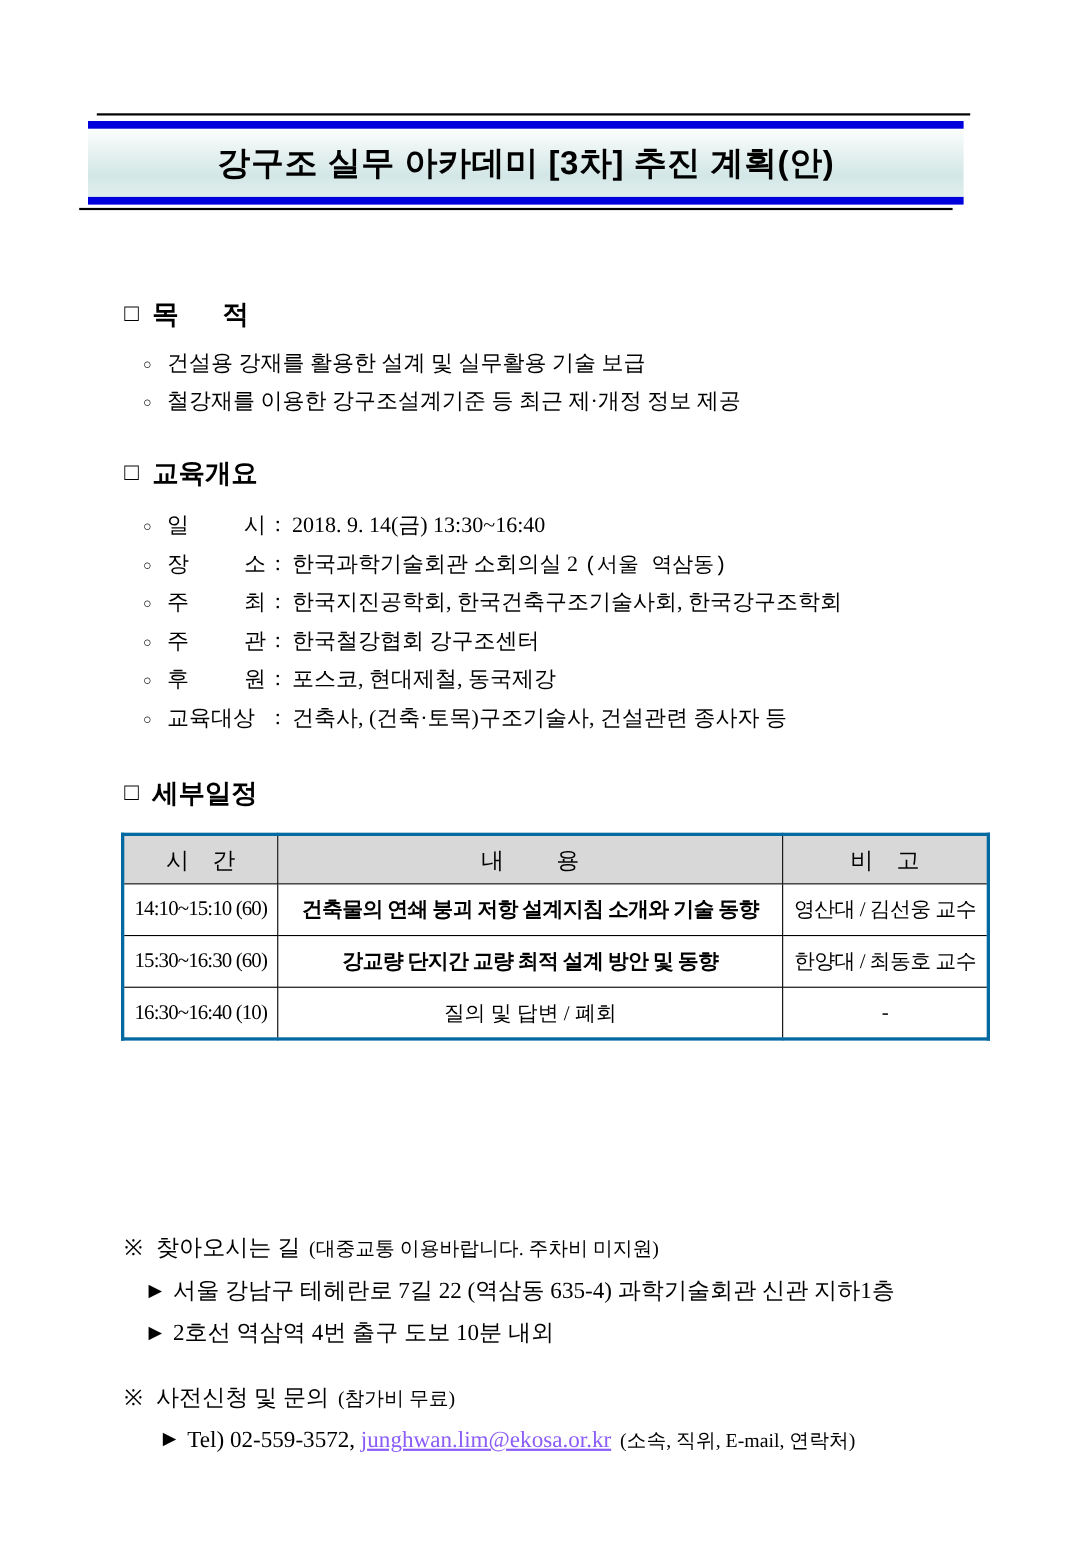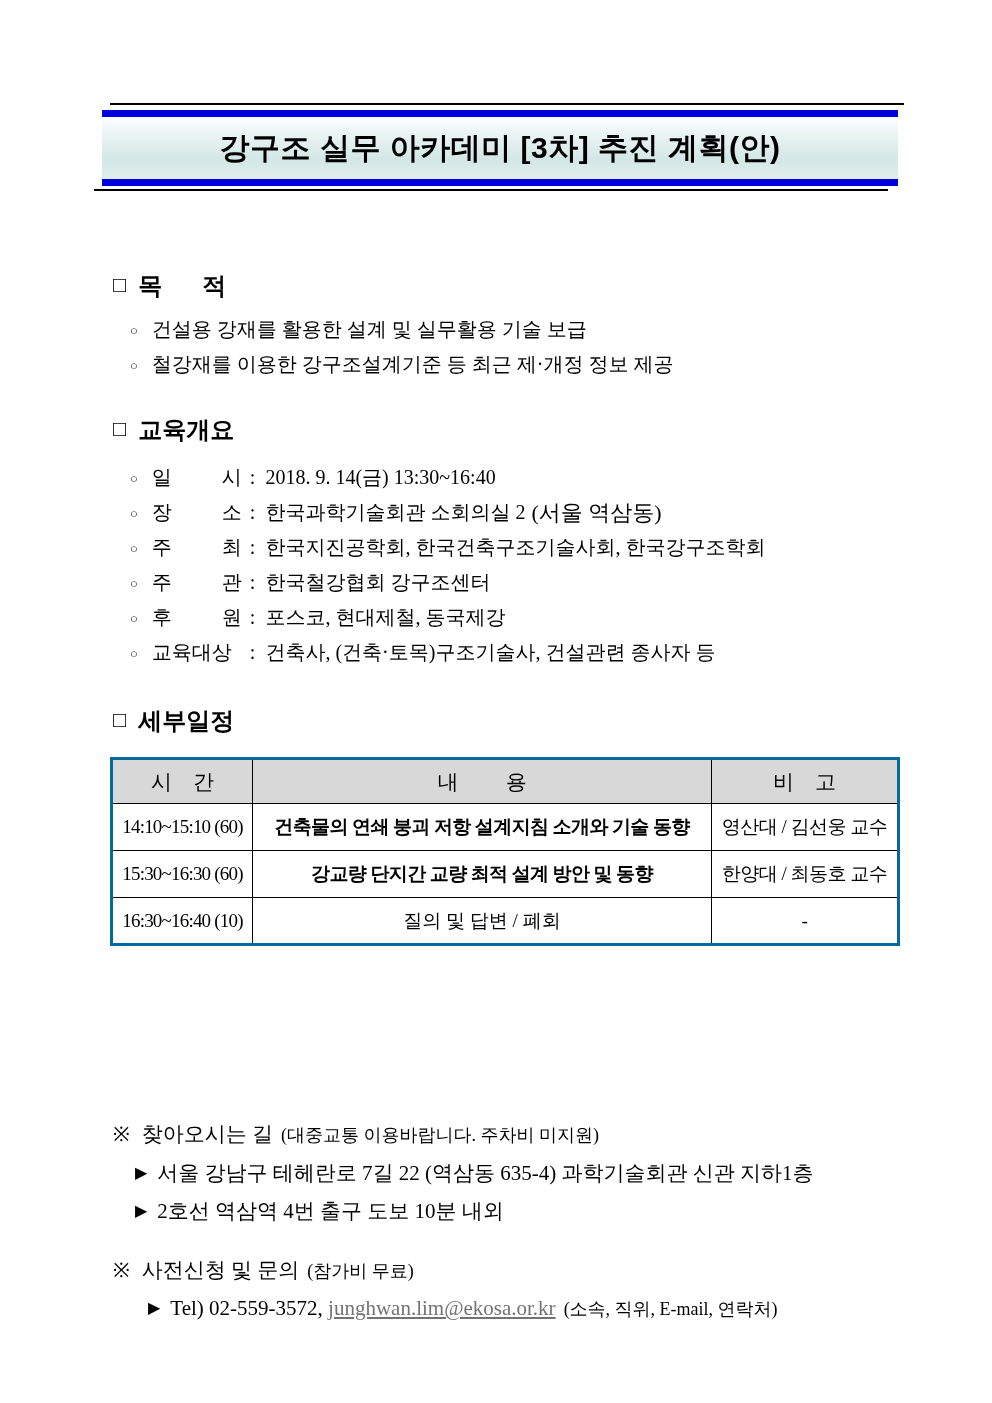--- a/index.html
+++ b/index.html
@@ -3,21 +3,21 @@
 <meta charset="utf-8">
 <style>
   * { box-sizing: border-box; margin: 0; padding: 0; }
   html, body { background: #ffffff; }
   body {
     width: 992px; height: 1403px; position: relative;
     font-family: "Liberation Serif", serif; color: #000;
   }
 
   
-  .banner { position: absolute; left: 102px; top: 103px; width: 796px; }
+  .banner { position: absolute; left: 80px; top: 103px; width: 796px; }
   .banner-rule-top  { height: 2px; background: #000; margin-left: 8px; margin-right: -6px; }
   .banner-box {
     margin-top: 5px;
     border-top: 7px solid #0000dd;
     border-bottom: 7px solid #0000dd;
     background: linear-gradient(180deg, #fcfefe 0%, #eaf4f3 28%, #d3e7e6 68%, #dfeeed 100%);
     height: 76px;
     display: flex; align-items: center; justify-content: center;
   }
   .banner-title {
@@ -41,21 +41,21 @@
   .bullet-list { position: absolute; left: 130px; font-size: 20px; }
   .bullet-row { height: 35px; display: flex; align-items: center; white-space: pre; }
   .circle-bullet { font-size: 13px; margin-right: 14px; position: relative; top: 1px; }
 
   .ov-label {
     display: inline-block; width: 90px;
     text-align: justify; text-align-last: justify;
     white-space: normal;
   }
   .ov-colon { display: inline-block; margin: 0 10px 0 8px; }
-  .ov-note { font-size: 22px; margin-left: 6px; }
+  .ov-note { font-size: 19px; margin-left: 6px; font-family: Liberation Mono, monospace; }
 
   
   .schedule-table {
     position: absolute; left: 110px; top: 757px; width: 787px;
     border-collapse: collapse; table-layout: fixed;
     border: 3px solid #0369a1;
   }
   .schedule-table th, .schedule-table td {
     border: 1.5px solid #000;
     text-align: center; vertical-align: middle;
@@ -68,21 +68,21 @@
   .schedule-table td { height: 47px; font-size: 19px; white-space: pre; }
   .cell-time { font-size: 17px; letter-spacing: -0.8px; }
   .cell-remark { font-size: 18px; letter-spacing: -0.5px; }
   td.bold { font-weight: bold; letter-spacing: -0.6px; }
 
   
   .note-line { position: absolute; font-size: 21px; white-space: pre; display: flex; align-items: baseline; }
   .ref-mark { margin-right: 12px; font-size: 20px; }
   .arrow-icon { font-size: 16px; margin-right: 10px; position: relative; top: -2px; }
   .small-note { font-size: 18px; margin-left: 8px; }
-  .email-link { color: #737373; text-decoration: underline; }
+  .email-link { color: #8b5cf6; text-decoration: underline; }
 </style>
 </head>
 <body>
 
 <div class="banner">
   <div class="banner-rule-top"></div>
   <div class="banner-box">
     <span class="banner-title">강구조 실무 아카데미 [3차] 추진 계획(안)</span>
   </div>
   <div class="banner-rule-bottom"></div>

